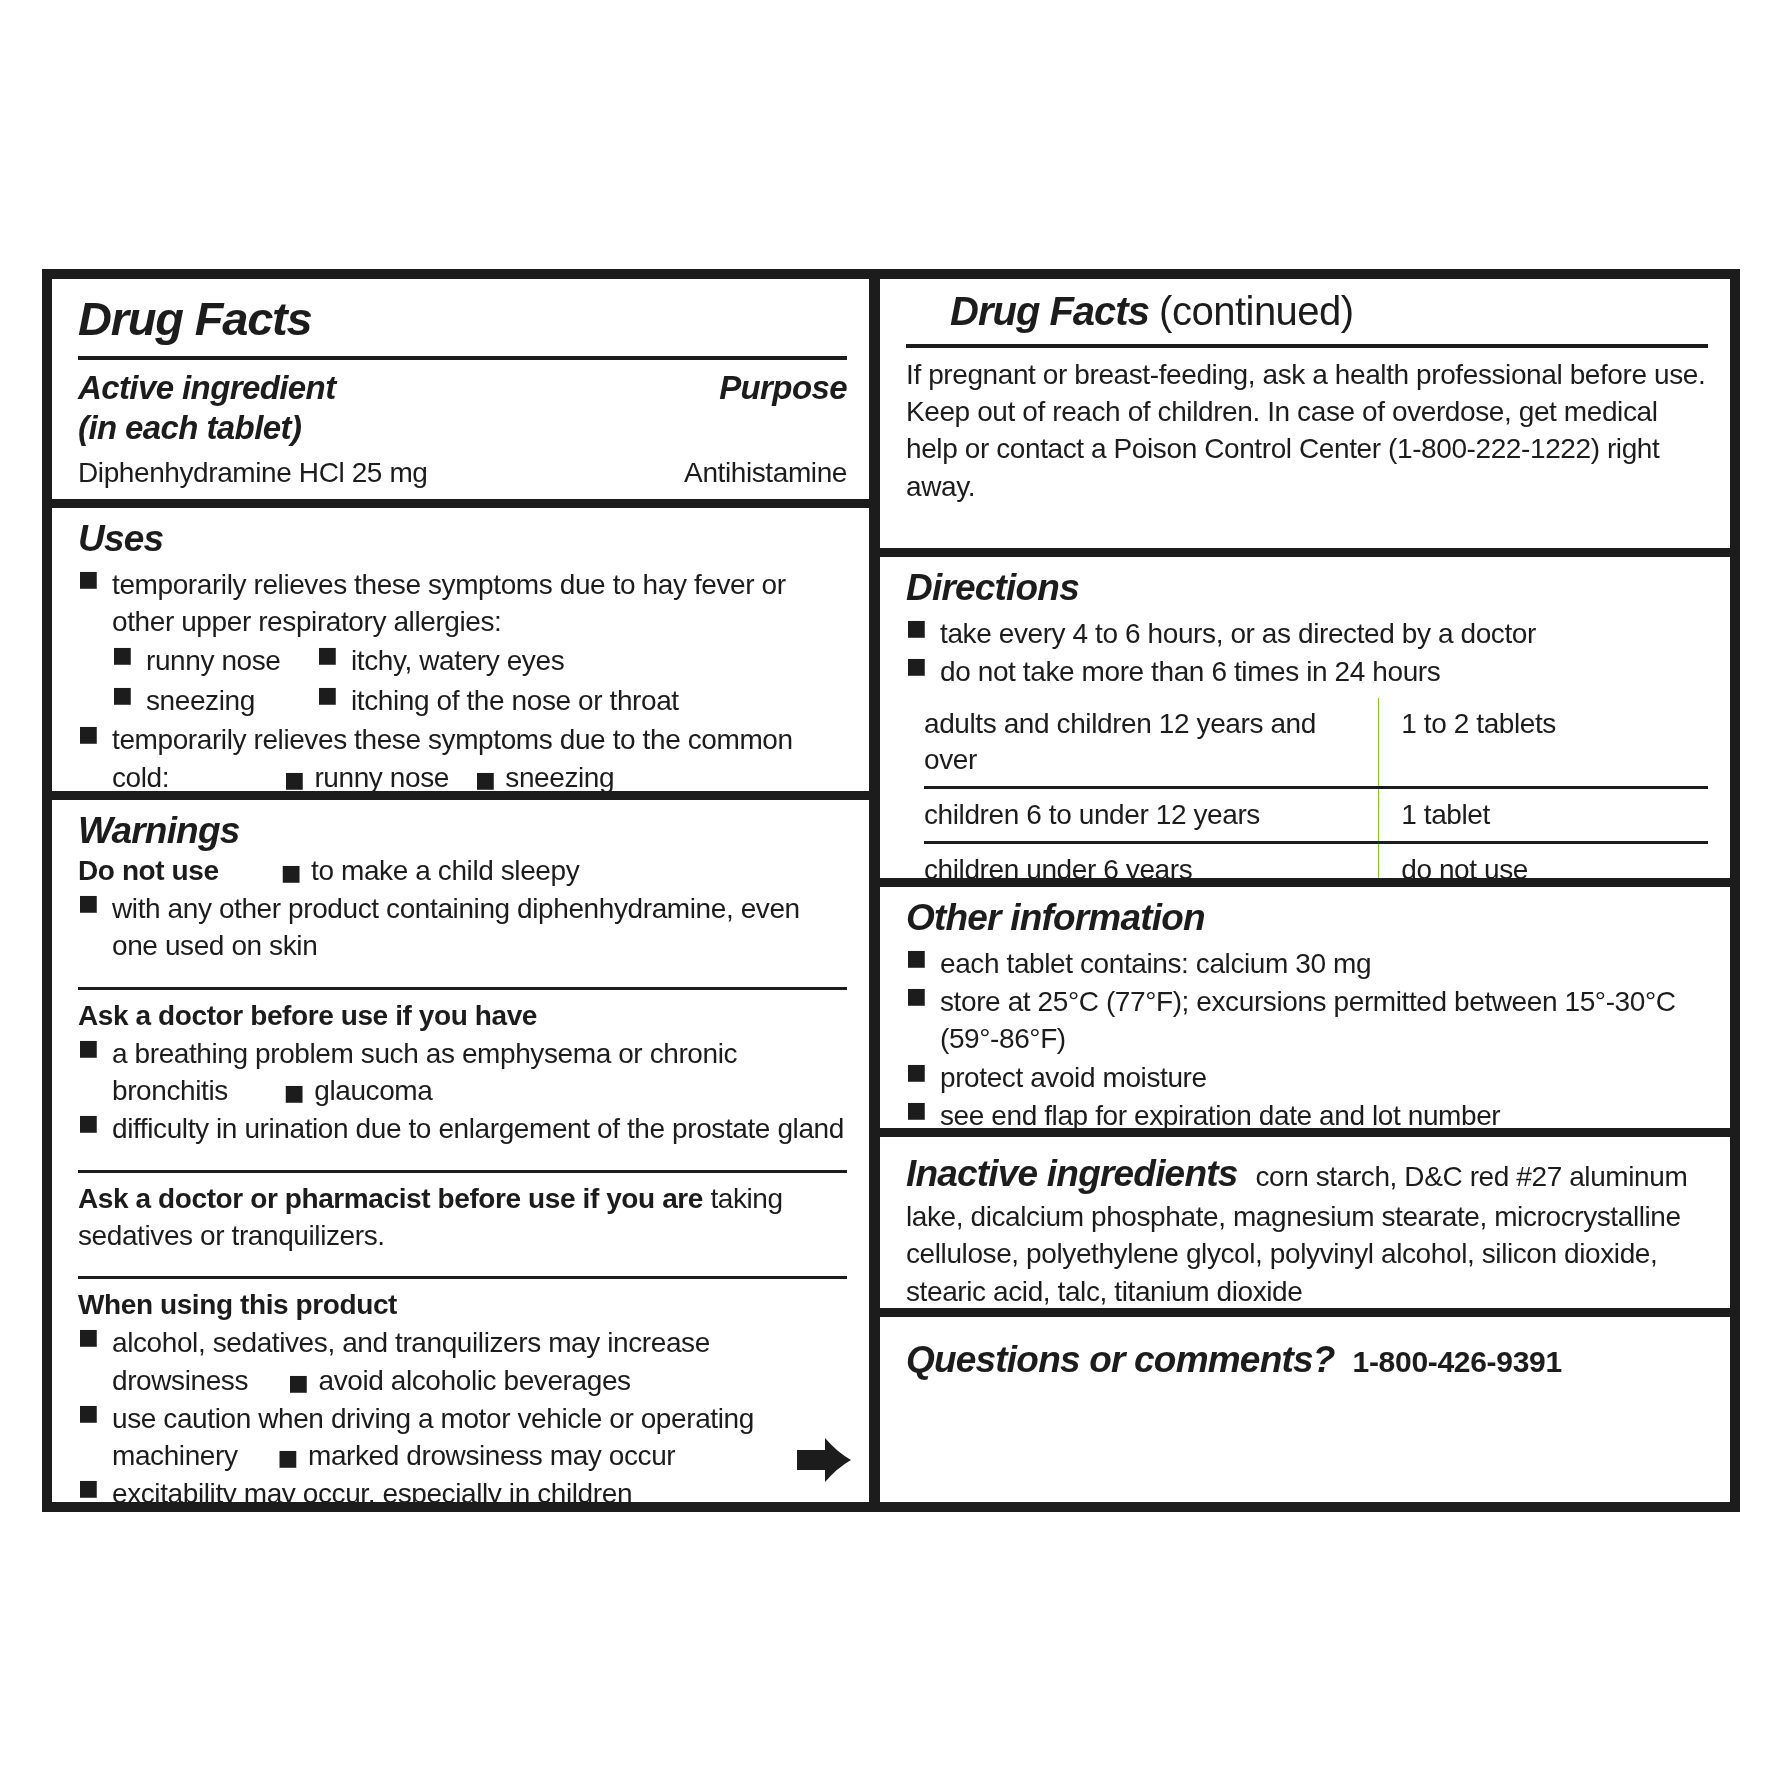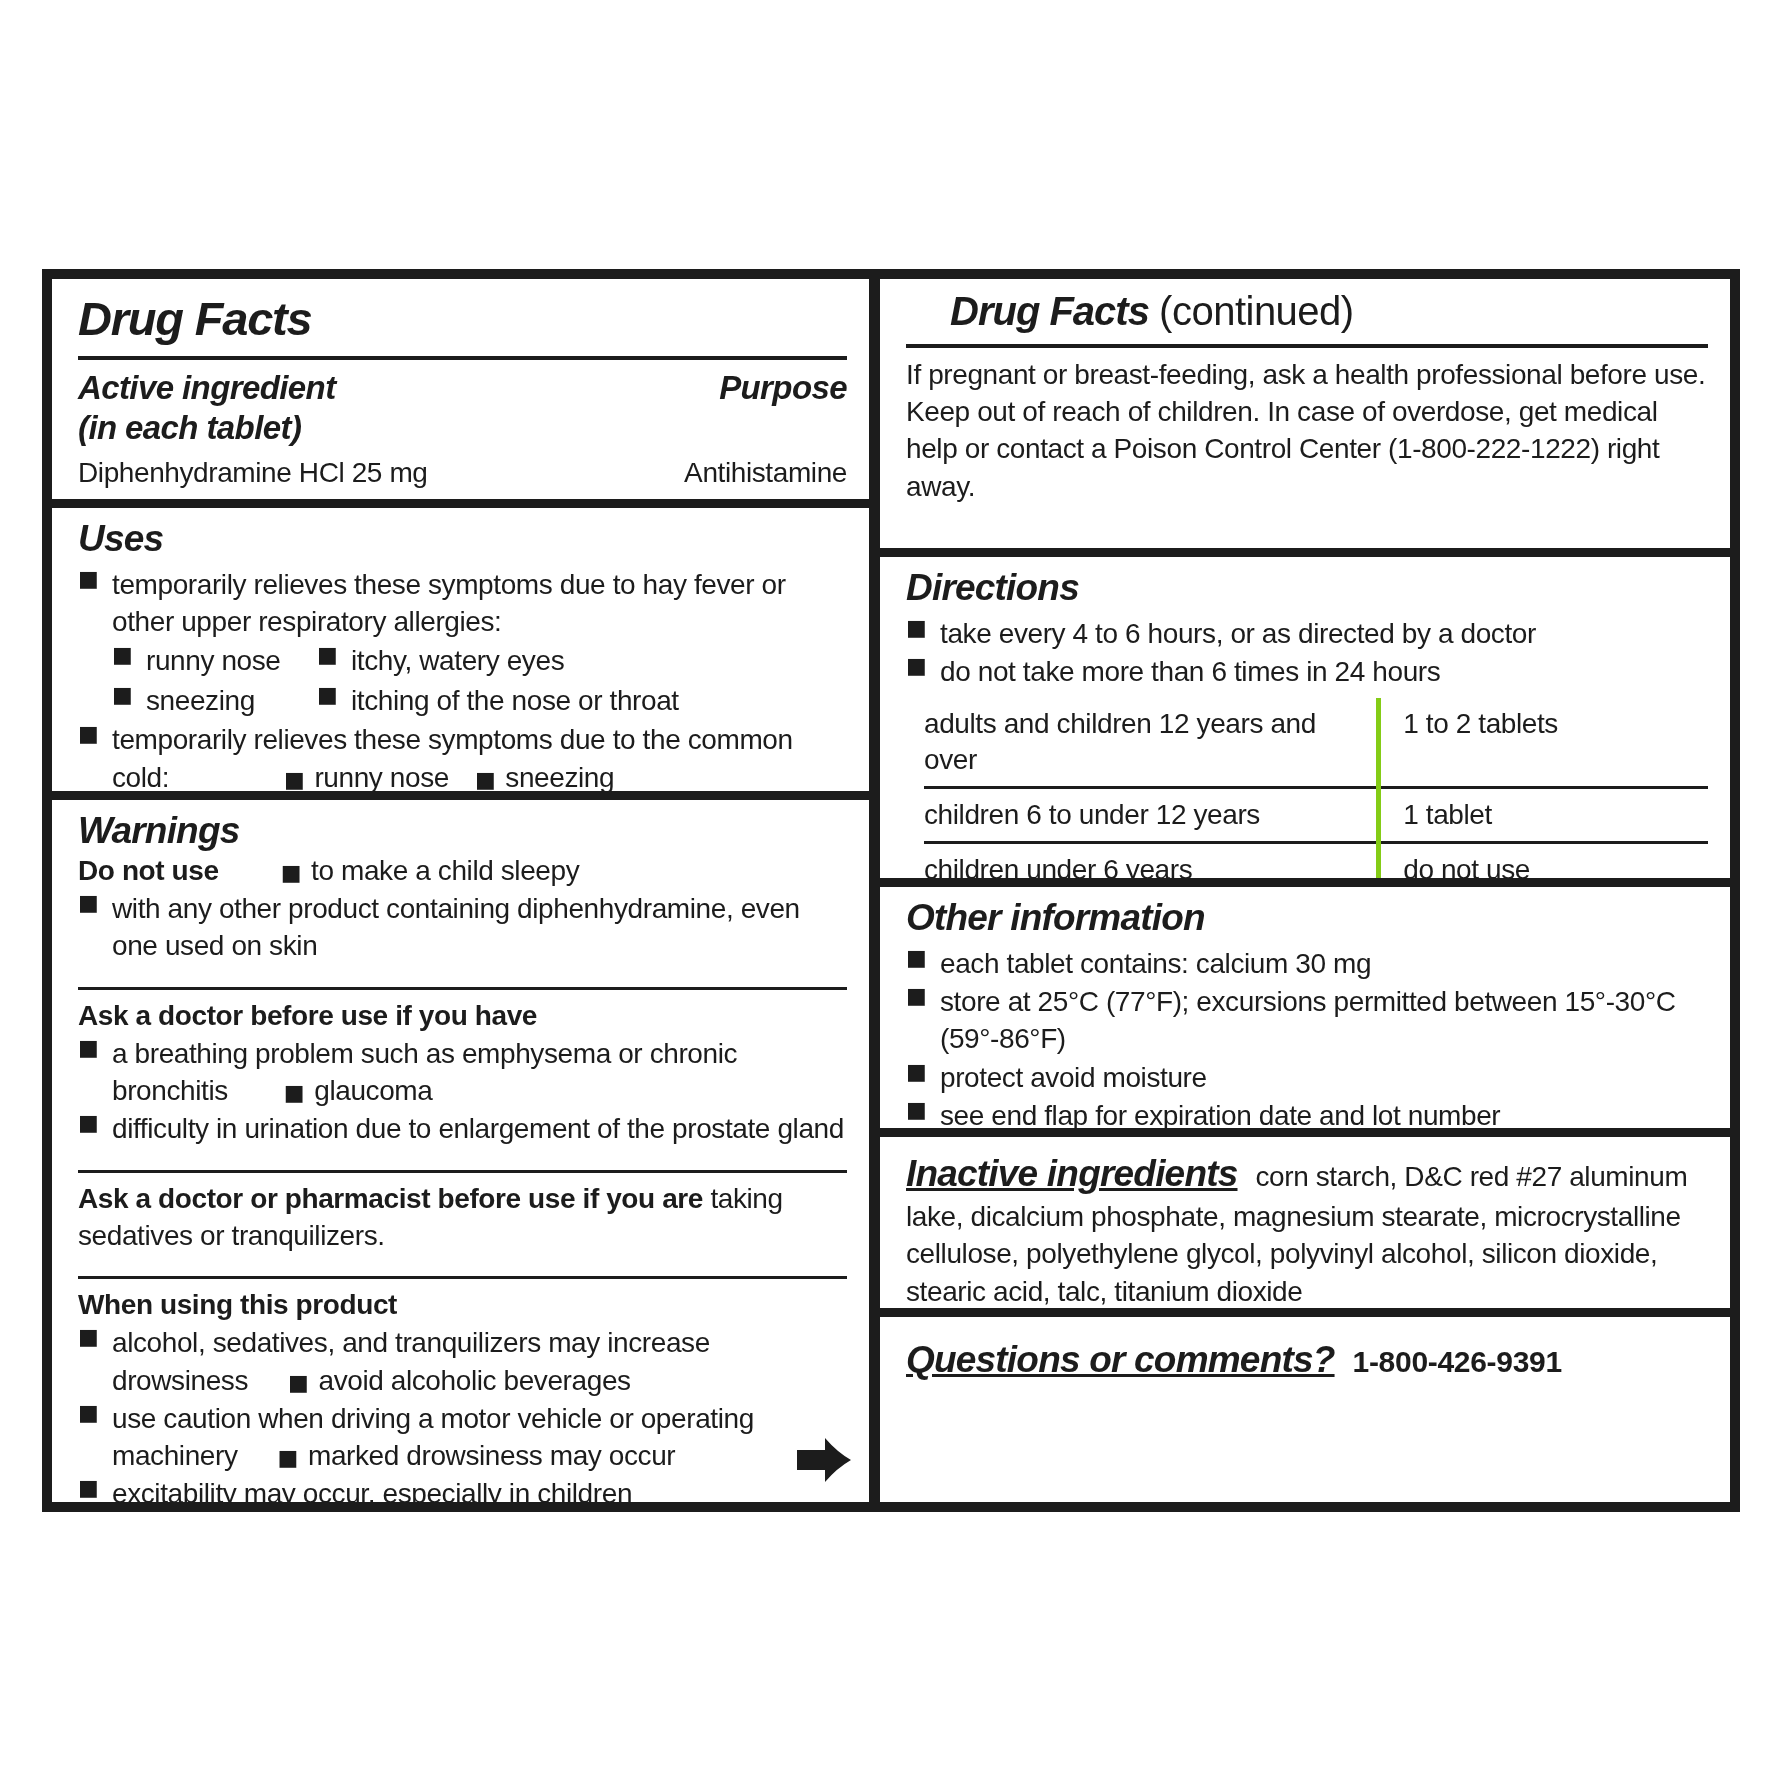--- a/index.html
+++ b/index.html
@@ -58,25 +58,25 @@
   .wsub { border-top: 3px solid #1c1c1c; margin-top: 22px; padding-top: 7px; }
   .dnu-row { display: flex; }
   .dnu-row .subhead { margin-right: 62px; }
 
   .sec-warnings { position: relative; }
   .arrow-holder { position: absolute; right: 18px; bottom: 16px; }
 
   
   .dtable { border-collapse: collapse; margin: 8px 0 0 18px; width: calc(100% - 18px); }
   .dtable td { padding: 8px 0; vertical-align: top; font-size: 28px; line-height: 1.28; }
-  .dtable td.group { width: 58%; border-right: 5px solid #84cc16; padding-right: 16px; }
+  .dtable td.group { width: 58%; border-right: 1px solid #84cc16; padding-right: 16px; }
   .dtable td.dose { padding-left: 22px; }
   .dtable tr + tr td { border-top: 3px solid #1c1c1c; }
 
-  .inline-head { font-size: 37px; font-weight: bold; font-style: italic; letter-spacing: -0.8px; margin-right: 18px; text-decoration: underline; }
+  .inline-head { font-size: 37px; font-weight: bold; font-style: italic; letter-spacing: -0.8px; margin-right: 18px; }
   .phone { font-size: 30px; font-weight: bold; letter-spacing: -0.3px; }
   .q-row { margin-top: 14px; }
 </style>
 </head>
 <body>
 
 <div class="canvas">
   <div class="label">
 
     <div class="col col-left">

